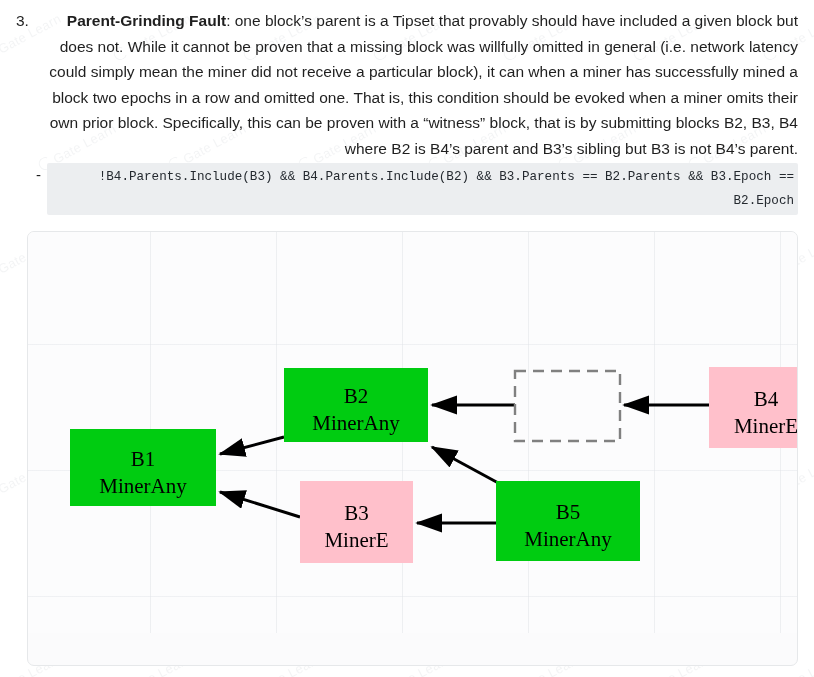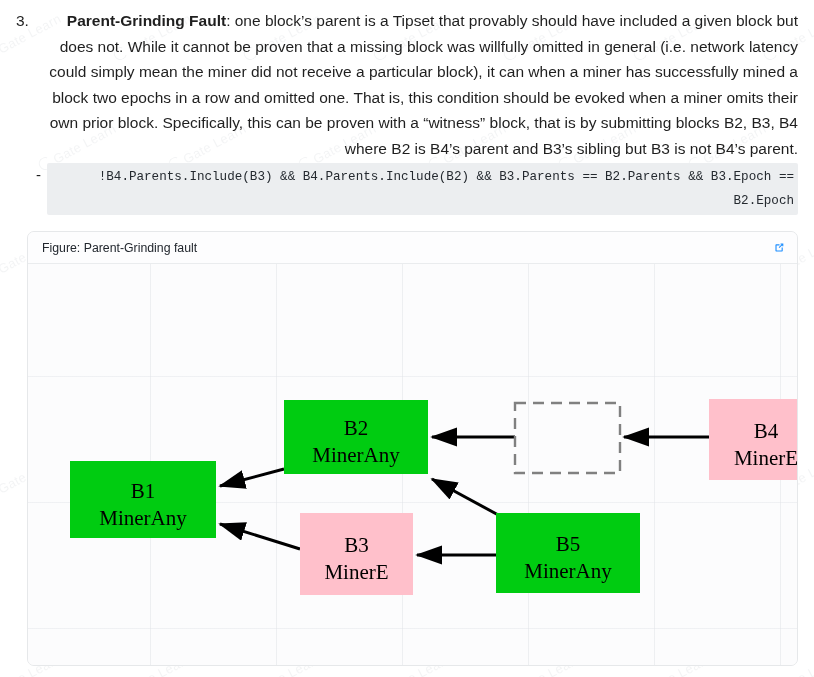--- a/index.html
+++ b/index.html
@@ -202,29 +202,20 @@
       <b>Parent-Grinding Fault</b><span>: one block’s parent is a Tipset that provably should have included a given block but does not. While it cannot be proven that a missing block was willfully omitted in general (i.e. network latency could simply mean the miner did not receive a particular block), it can when a miner has successfully mined a block two epochs in a row and omitted one. That is, this condition should be evoked when a miner omits their own prior block. Specifically, this can be proven with a “witness” block, that is by submitting blocks B2, B3, B4 where B2 is B4’s parent and B3’s sibling but B3 is not B4’s parent.</span>
       <div class="sub-list">
         <span class="dash">-</span>
         <code class="inline">!B4.Parents.Include(B3) &amp;&amp; B4.Parents.Include(B2) &amp;&amp; B3.Parents == B2.Parents &amp;&amp; B3.Epoch == B2.Epoch</code>
       </div>
     </div>
   </div>
 </div>
 
 <div class="figure-card">
-  <div class="figure-head">
-    <span class="figure-title">Figure: Parent-Grinding fault</span>
-    <span class="ext-link-icon">
-      <svg width="13" height="13" viewBox="0 0 16 16" fill="none">
-        <path d="M3 5.2c0-.7.5-1.2 1.2-1.2H8v1.4H4.4v6.2h6.2V8H12v3.8c0 .7-.5 1.2-1.2 1.2H4.2c-.7 0-1.2-.5-1.2-1.2V5.2z" fill="#1f8fff"></path>
-        <path d="M9.3 3h3.4v3.4h-1.3V5.2L7.9 8.7 7 7.8l3.5-3.5H9.3V3z" fill="#1f8fff"></path>
-      </svg>
-    </span>
-  </div>
 
   <div class="figure-body">
     <div class="grid-overlay"></div>
     <svg class="diagram-svg" width="769" height="401" viewBox="0 0 769 401">
       <defs>
         <marker id="arrowhead" markerWidth="9" markerHeight="9" refX="8.4" refY="3.2" orient="auto" markerUnits="strokeWidth">
           <path d="M0,0 L9,3.2 L0,6.4 z" fill="#000000"></path>
         </marker>
       </defs>
 

